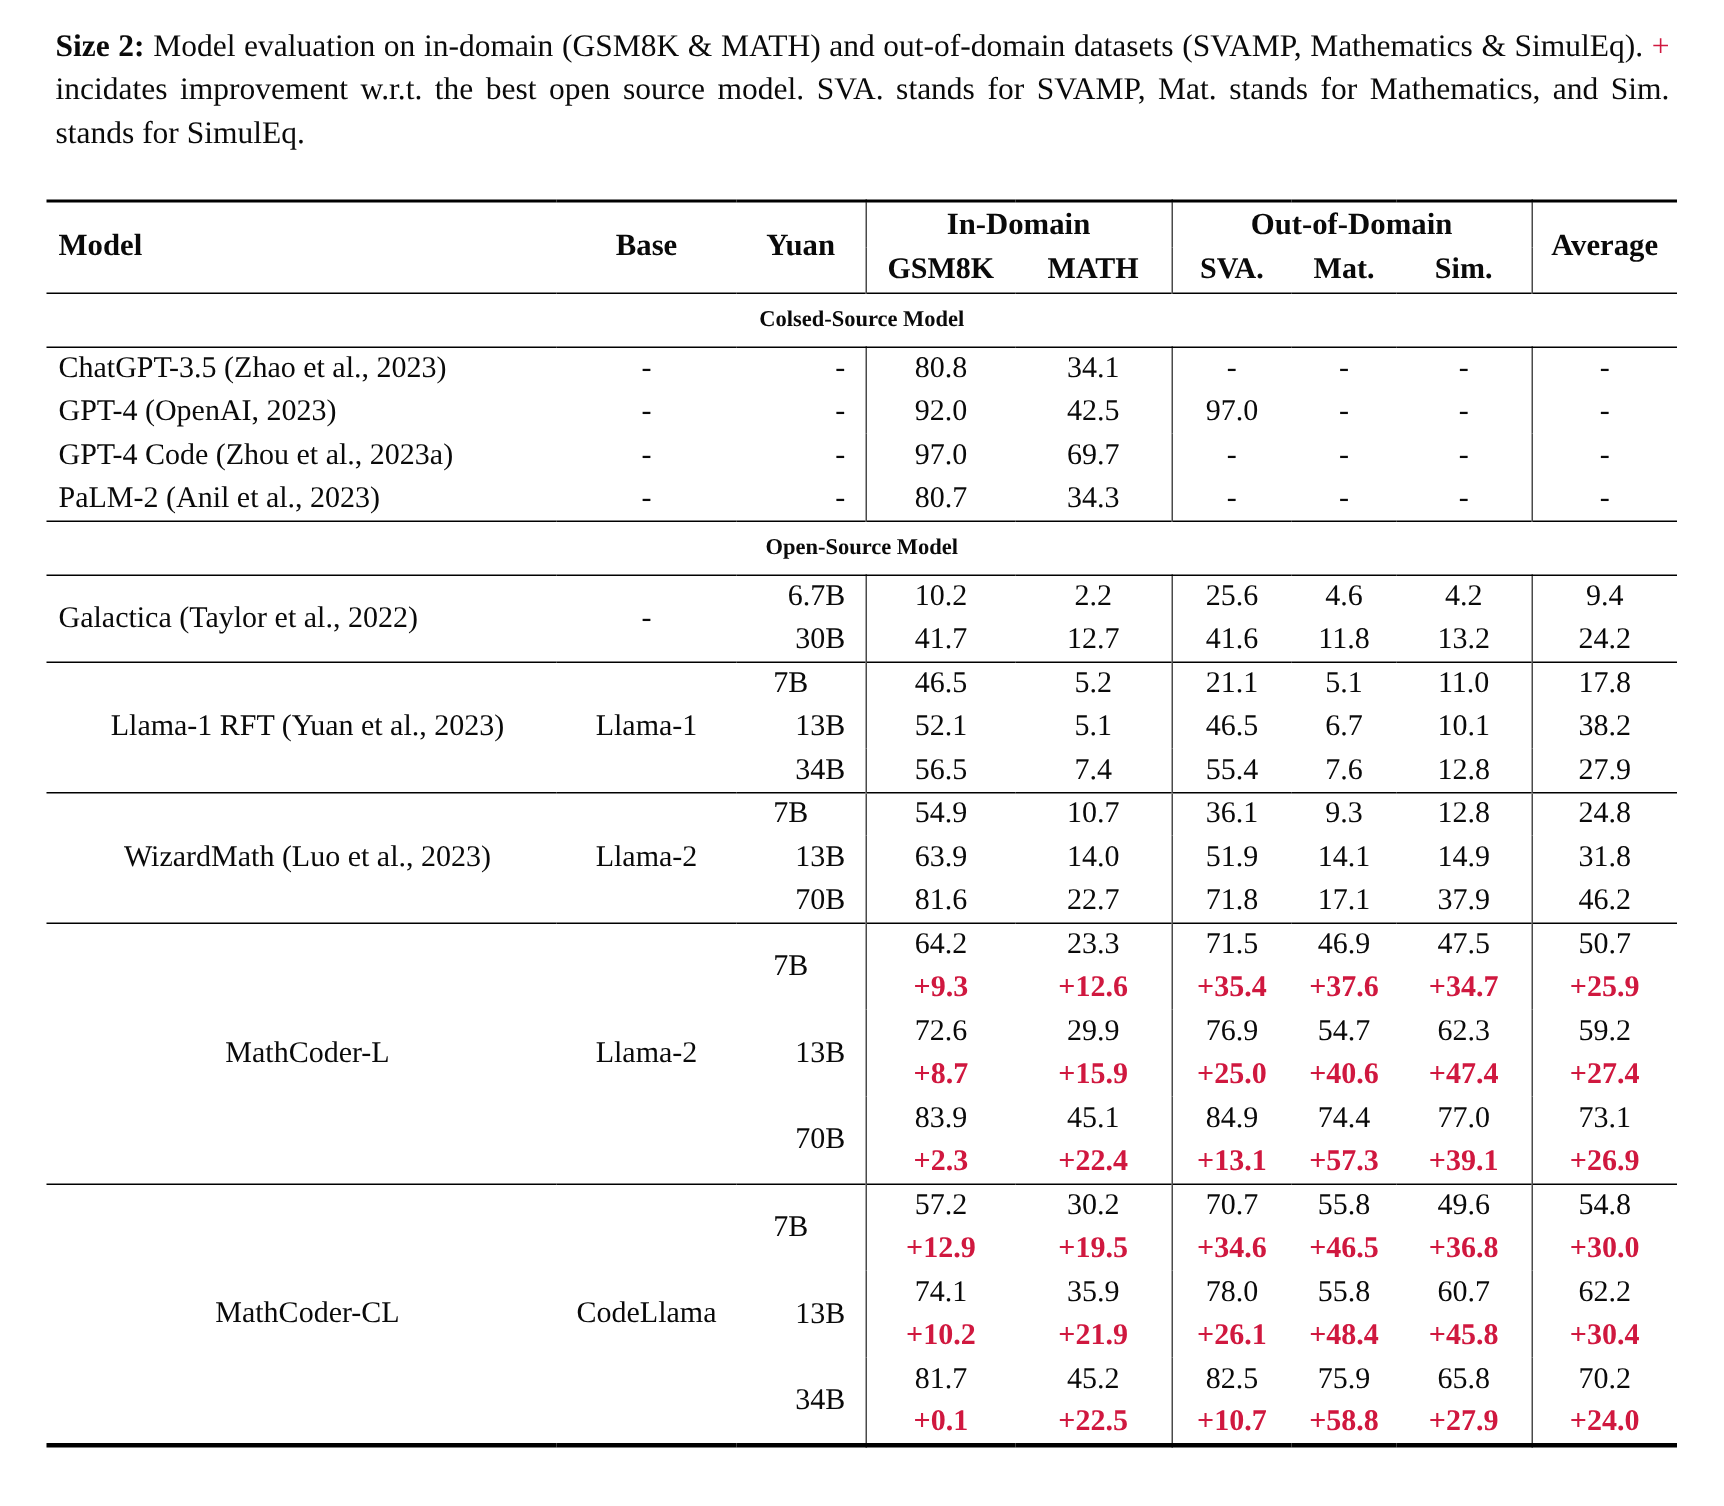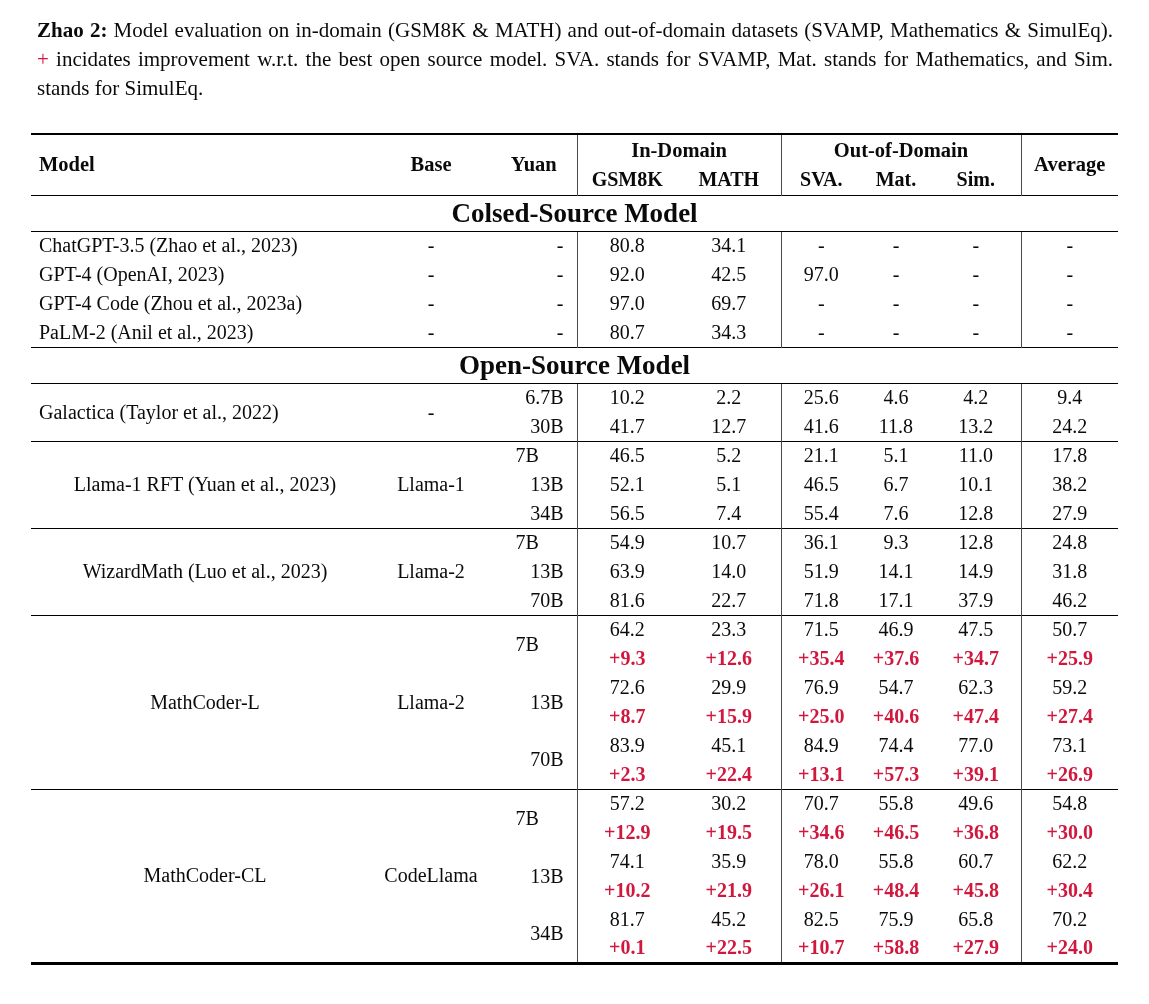--- a/index.html
+++ b/index.html
@@ -30,33 +30,33 @@
   }
   tr.h1 { height: 31px; }
   tr.h2 { height: 30px; }
   tr.h1 th, th.rs { font-weight: bold; font-size: 20.5px; }
   tr.h2 th { font-weight: bold; }
   th.model, td.model { text-align: left; padding-left: 8px; }
   td.size, th.sizehead { }
   td.size { text-align: right; padding-right: 13px; }
   tr.sec { height: 36px; }
   tr.sec td {
-    font-weight: bold; font-size: 27px;
+    font-weight: bold; font-size: 15px;
     border-top: 1.5px solid var(--rule);
     border-bottom: 1.5px solid var(--rule);
   }
   tr.row { height: 29px; }
   tr.block-start td { border-top: 1px solid var(--rule); text-align: center; }
   .vl { border-left: 1px solid var(--vrule); }
   tr.delta td { color: var(--red); font-weight: bold; margin-left: 47px; }
 </style>
 </head>
 <body>
 
-<p class="caption"><span class="lbl">Zhao 2:</span><span> Model evaluation on in-domain (GSM8K &amp; MATH) and out-of-domain datasets (SVAMP, Mathematics &amp; SimulEq). </span><span class="plus">+</span><span> incidates improvement w.r.t. the best open source model. SVA. stands for SVAMP, Mat. stands for Mathematics, and Sim. stands for SimulEq.</span></p>
+<p class="caption"><span class="lbl">Size 2:</span><span> Model evaluation on in-domain (GSM8K &amp; MATH) and out-of-domain datasets (SVAMP, Mathematics &amp; SimulEq). </span><span class="plus">+</span><span> incidates improvement w.r.t. the best open source model. SVA. stands for SVAMP, Mat. stands for Mathematics, and Sim. stands for SimulEq.</span></p>
 
 <table class="results">
 <colgroup>
   <col style="width:340px">
       <col style="width:120px">
       <col style="width:86px">
   <col style="width:100px">
       <col style="width:104px">
   <col style="width:80px">
       <col style="width:70px">

